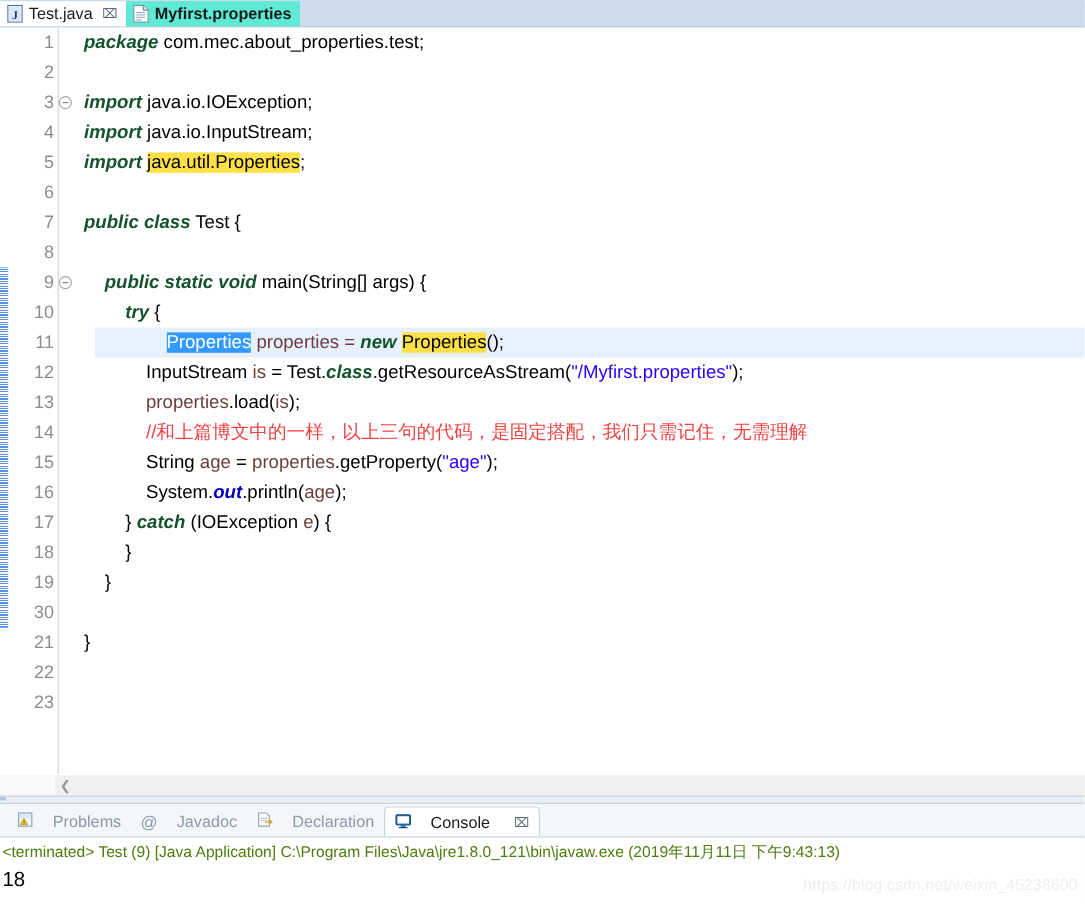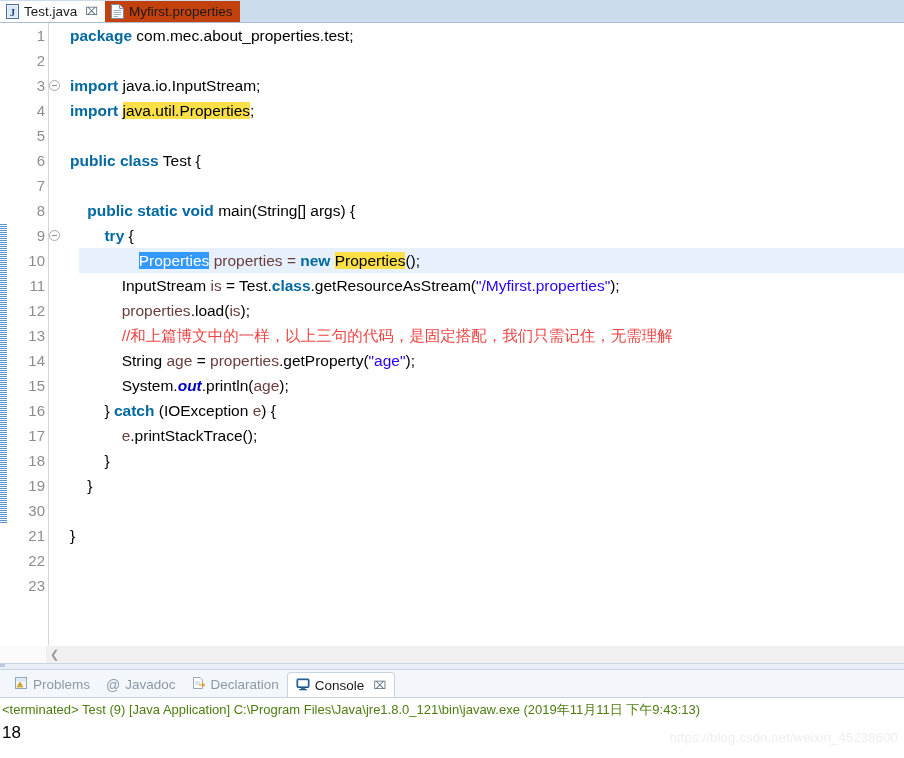--- a/index.html
+++ b/index.html
@@ -31,21 +31,22 @@
     font-size: 13.5px;
     color: #1a1a1a;
     box-sizing: border-box;
     cursor: default;
     white-space: nowrap;
   }
   .tab.active {
     background: #ffffff;
   }
   .tab.inactive {
-    background: #c2410c;
+    background: #5eead4;
+    font-weight: bold;
   }
   .tab-close {
     font-size: 11px;
     color: #5a6b7b;
     margin-left: 3px;
     font-family: "Liberation Sans", sans-serif;
   }
   .tab-fill {
     flex: 1;
     height: 21px;
@@ -135,21 +136,21 @@
     padding-left: 8px;
     color: #000000;
     box-sizing: border-box;
   }
   .line.current {
     background: #e7f0fd;
     margin-left: 17px;
   }
 
   
-  .kw   { color: #0369a1; font-weight: bold; }
+  .kw   { color: #14532d; font-weight: bold; font-style: italic; }
   .str  { color: #2a00ff; }
   .cmt  { color: #ef4444; }
   .loc  { color: #6a3e3e; }
   .fld  { color: #0000c0; font-weight: bold; font-style: italic; }
   .occ  { background: #fde047; }
   .sel  { background: #3399ff; color: #ffffff; }
 
   
   .hscroll {
     height: 17px;
@@ -197,21 +198,21 @@
     display: flex;
     align-items: flex-end;
     padding-left: 6px;
     gap: 0px;
     background: #f3f6fb;
   }
   .vtab {
     height: 25px;
     display: flex;
     align-items: center;
-    gap: 5px;
+    gap: 16px;
     padding: 0 8px;
     font-size: 13.5px;
     color: #8d99a8;
     box-sizing: border-box;
     white-space: nowrap;
   }
   .vtab.active {
     background: #ffffff;
     color: #1a1a1a;
     border: 1px solid #c9d4e2;
@@ -313,35 +314,35 @@
     <div class="ln"><span>21</span></div>
     <div class="ln"><span>22</span></div>
     <div class="ln"><span>23</span></div>
   </div>
 
   <div class="foldcol"></div>
 
   <div class="code">
     <div class="line"><span class="kw">package</span><span> com.mec.about_properties.test;</span></div>
     <div class="line"></div>
+    <div class="line"><span class="kw">import</span><span> java.io.IOException;</span></div>
     <div class="line"><span class="kw">import</span><span> java.io.InputStream;</span></div>
     <div class="line"><span class="kw">import</span><span> </span><span class="occ">java.util.Properties</span><span>;</span></div>
     <div class="line"></div>
     <div class="line"><span class="kw">public class</span><span> Test {</span></div>
     <div class="line"></div>
     <div class="line"><span>    </span><span class="kw">public static void</span><span> main(String[] args) {</span></div>
     <div class="line"><span>        </span><span class="kw">try</span><span> {</span></div>
     <div class="line current"><span>            </span><span class="sel">Properties</span><span> </span><span class="loc">properties</span><span class="loc"> = </span><span class="kw">new</span><span> </span><span class="occ">Properties</span><span>();</span></div>
     <div class="line"><span>            </span><span>InputStream </span><span class="loc">is</span><span> = Test.</span><span class="kw">class</span><span>.getResourceAsStream(</span><span class="str">"/Myfirst.properties"</span><span>);</span></div>
     <div class="line"><span>            </span><span class="loc">properties</span><span>.load(</span><span class="loc">is</span><span>);</span></div>
     <div class="line"><span>            </span><span class="cmt">//和上篇博文中的一样，以上三句的代码，是固定搭配，我们只需记住，无需理解</span></div>
     <div class="line"><span>            </span><span>String </span><span class="loc">age</span><span> = </span><span class="loc">properties</span><span>.getProperty(</span><span class="str">"age"</span><span>);</span></div>
     <div class="line"><span>            </span><span>System.</span><span class="fld">out</span><span>.println(</span><span class="loc">age</span><span>);</span></div>
     <div class="line"><span>        </span><span>} </span><span class="kw">catch</span><span> (IOException </span><span class="loc">e</span><span>) {</span></div>
-    <div class="line"><span>            </span><span class="loc">e</span><span>.printStackTrace();</span></div>
     <div class="line"><span>        </span><span>}</span></div>
     <div class="line"><span>    </span><span>}</span></div>
     <div class="line"></div>
     <div class="line"><span>}</span></div>
     <div class="line"></div>
   </div>
 </div>
 
 <div class="hscroll">
   <div class="leftpad"></div>

